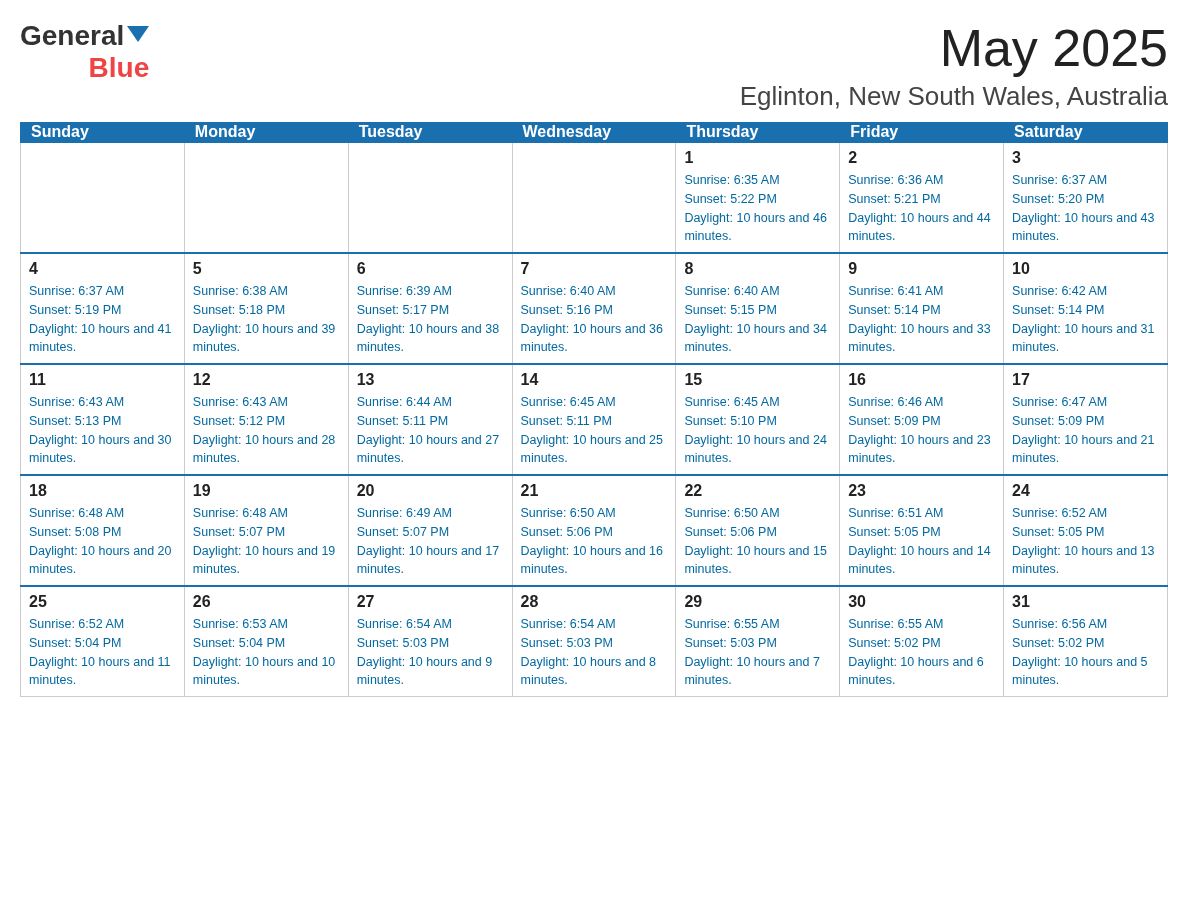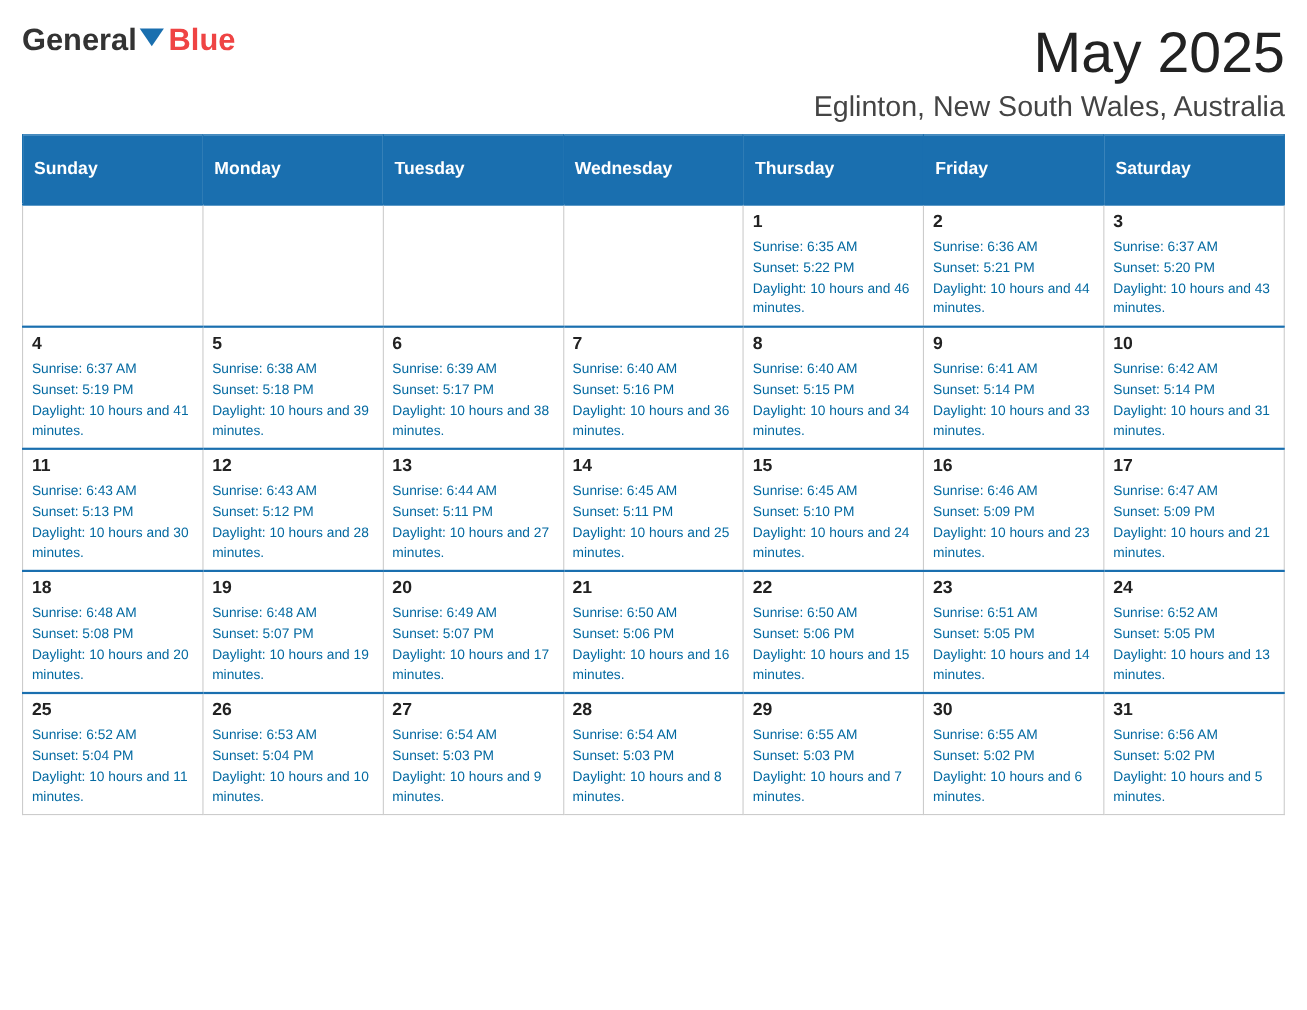--- a/index.html
+++ b/index.html
@@ -33,21 +33,21 @@
     .calendar {
       width: 100%;
       border-collapse: collapse;
       margin-top: 10px;
     }
     .calendar th {
       background-color: #1a6faf;
       color: #fff;
       font-size: 16px;
       font-weight: bold;
-      padding: 22px 10px;
+      padding: 0 10px;
       text-align: left;
       border: 1px solid #1a6faf;
     }
     .calendar td {
       vertical-align: top;
       padding: 6px 8px;
       border: 1px solid #ccc;
       border-top: 2px solid #1a6faf;
       font-size: 13px;
       color: #333;
@@ -66,21 +66,21 @@
       color: #0369a1;
       line-height: 1.5;
     }
     .empty-cell {
       border-top: 2px solid #1a6faf;
       background: #fff;
     }
     
     .logo-wrapper {
       display: flex;
-      flex-direction: row;
+      flex-direction: column;
       align-items: flex-end;
     }
     .logo-row1 {
       display: flex;
       align-items: center;
     }
     .logo-row2 {
       display: flex;
       align-items: center;
       gap: 4px;

